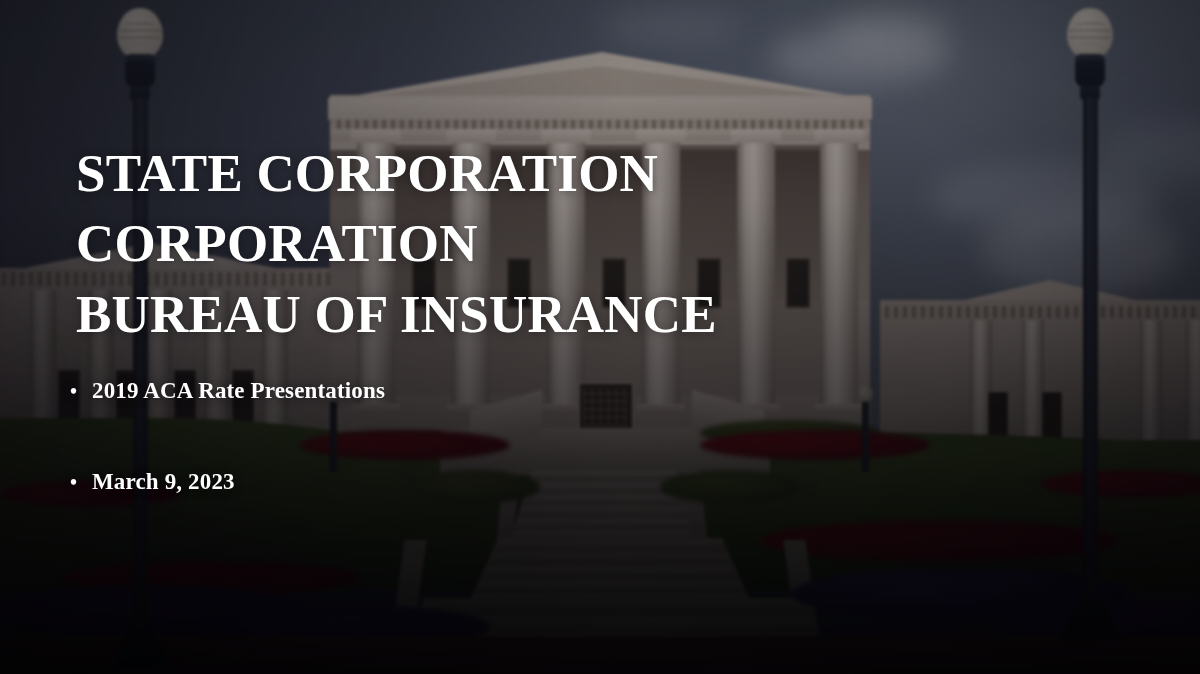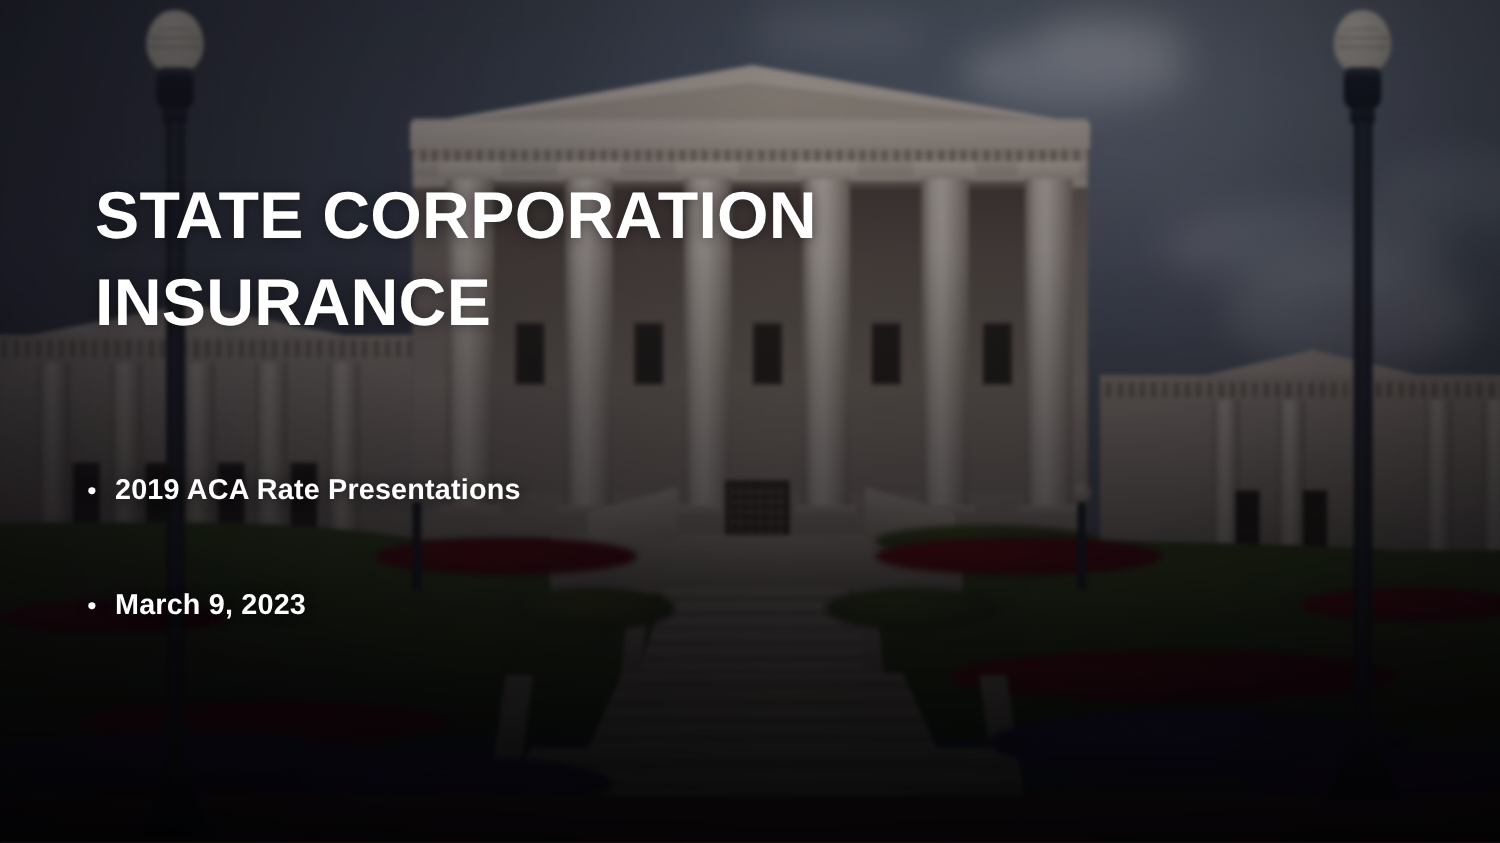--- a/index.html
+++ b/index.html
@@ -6,21 +6,21 @@
   html, body {
     margin: 0;
     padding: 0;
     background: #000;
   }
   #slide {
     position: relative;
     width: 1200px;
     height: 674px;
     overflow: hidden;
-    font-family: Liberation Sans, sans-serif;
+    font-family: Liberation Serif, serif;
     background: #2b3240;
   }
 
   
   .photo {
     position: absolute;
     inset: 0;
     overflow: hidden;
   }
 
@@ -605,21 +605,22 @@
     <div class="photo-blur"></div>
   </div>
 
   <div class="scrim"></div>
   <div class="vignette"></div>
 
   <div class="content">
 
     <div class="title-block">
       <div class="title-line">STATE CORPORATION</div>
-      <div class="title-line">INSURANCE</div>
+      <div class="title-line">CORPORATION</div>
+      <div class="title-line">BUREAU OF INSURANCE</div>
     </div>
 
     <div class="bullets">
       <div class="bullet-row">
         <span class="bullet-dot">•</span>
         <span class="bullet-text">2019 ACA Rate Presentations</span>
       </div>
       <div class="bullet-row">
         <span class="bullet-dot">•</span>
         <span class="bullet-text">March 9, 2023</span>

